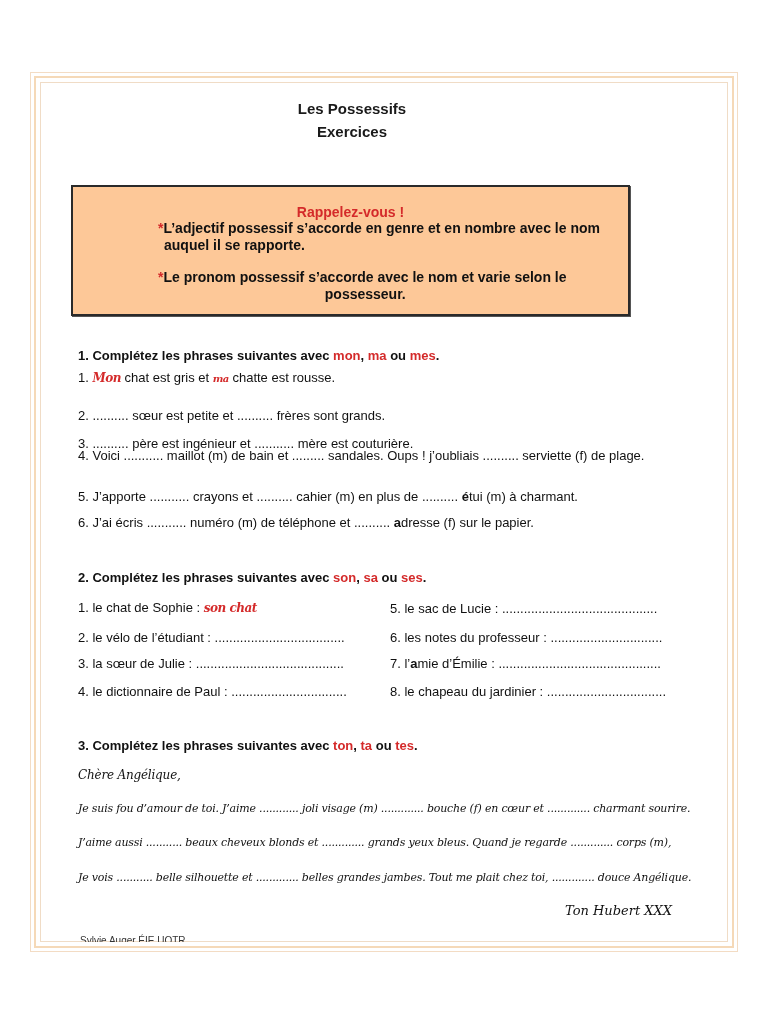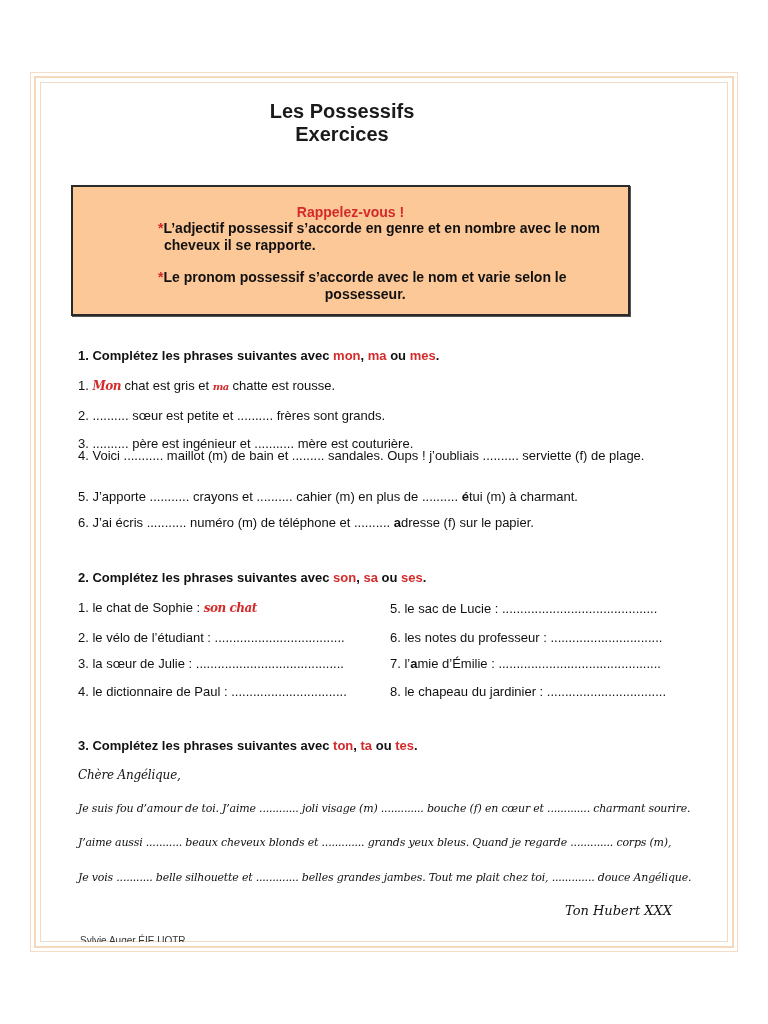--- a/index.html
+++ b/index.html
@@ -13,22 +13,22 @@
   }
   .frame-mid {
     position: absolute; left: 34px; top: 76px; width: 700px; height: 872px;
     border: 2px solid #f5d9b8; box-sizing: border-box;
   }
   .frame-inner {
     position: absolute; left: 40px; top: 82px; width: 688px; height: 860px;
     border: 1px solid #f0dcc6; box-sizing: border-box; background: #fff;
   }
   .title {
-    position: absolute; left: 0; width: 684px; text-align: center;
-    font-weight: bold; font-size: 20px;
+    position: absolute; left: 10px; width: 684px; text-align: center;
+    font-weight: bold; font-size: 15px;
   }
   .recall-box {
     position: absolute; left: 71px; top: 185px; width: 559px; height: 131px;
     background: #fdc898; border: 2px solid #2a2a2a; box-sizing: border-box;
     box-shadow: 1px 1px 0 #555;
   }
   .recall-title {
     position: absolute; left: 0; width: 100%; top: 17px; text-align: center;
     color: #d42a2a; font-weight: bold; font-size: 14px;
   }
@@ -69,32 +69,32 @@
 <div class="frame-mid"></div>
 <div class="frame-inner"></div>
 
 <div class="title" style="top:100px;">Les Possessifs</div>
 <div class="title" style="top:123px;">Exercices</div>
 
 <div class="recall-box">
   <div class="recall-title">Rappelez-vous !</div>
   <div class="rule" style="left:85px; top:33px;">
     <span class="star">*</span><span>L’adjectif possessif s’accorde en genre et en nombre avec le nom</span><br>
-    <span style="padding-left:6px;">cheveux il se rapporte.</span>
+    <span style="padding-left:6px;">auquel il se rapporte.</span>
   </div>
   <div class="rule" style="left:85px; top:82px;text-align:center;">
     <span class="star">*</span><span>Le pronom possessif s’accorde avec le nom et varie selon le</span><br>
     <span style="padding-left:6px;">possesseur.</span>
   </div>
 </div>
 
 <div class="section-head" style="top:348px;">
   <span>1. Complétez les phrases suivantes avec </span><span class="red">mon</span><span>, </span><span class="red">ma</span><span> ou </span><span class="red">mes</span><span>.</span>
 </div>
-<div class="line" style="top:378px;">
+<div class="line" style="top:370px;">
   <span>1. </span><span class="hand">Mon</span><span> chat est gris et </span><span class="hand" style="font-size:10px;">ma</span><span> chatte est rousse.</span>
 </div>
 <div class="line" style="top:408px;">2. .......... sœur est petite et .......... frères sont grands.</div>
 <div class="line" style="top:436px;">3. .......... père est ingénieur et ........... mère est couturière.</div>
 <div class="line" style="top:448px;">4. Voici ........... maillot (m) de bain et ......... sandales. Oups ! j’oubliais .......... serviette (f) de plage.</div>
 <div class="line" style="top:489px;">
   <span>5. J’apporte ........... crayons et .......... cahier (m) en plus de .......... </span><b class="bold">é</b><span>tui (m) à charmant.</span>
 </div>
 <div class="line" style="top:515px;">
   <span>6. J’ai écris ........... numéro (m) de téléphone et .......... </span><b class="bold">a</b><span>dresse (f) sur le papier.</span>

